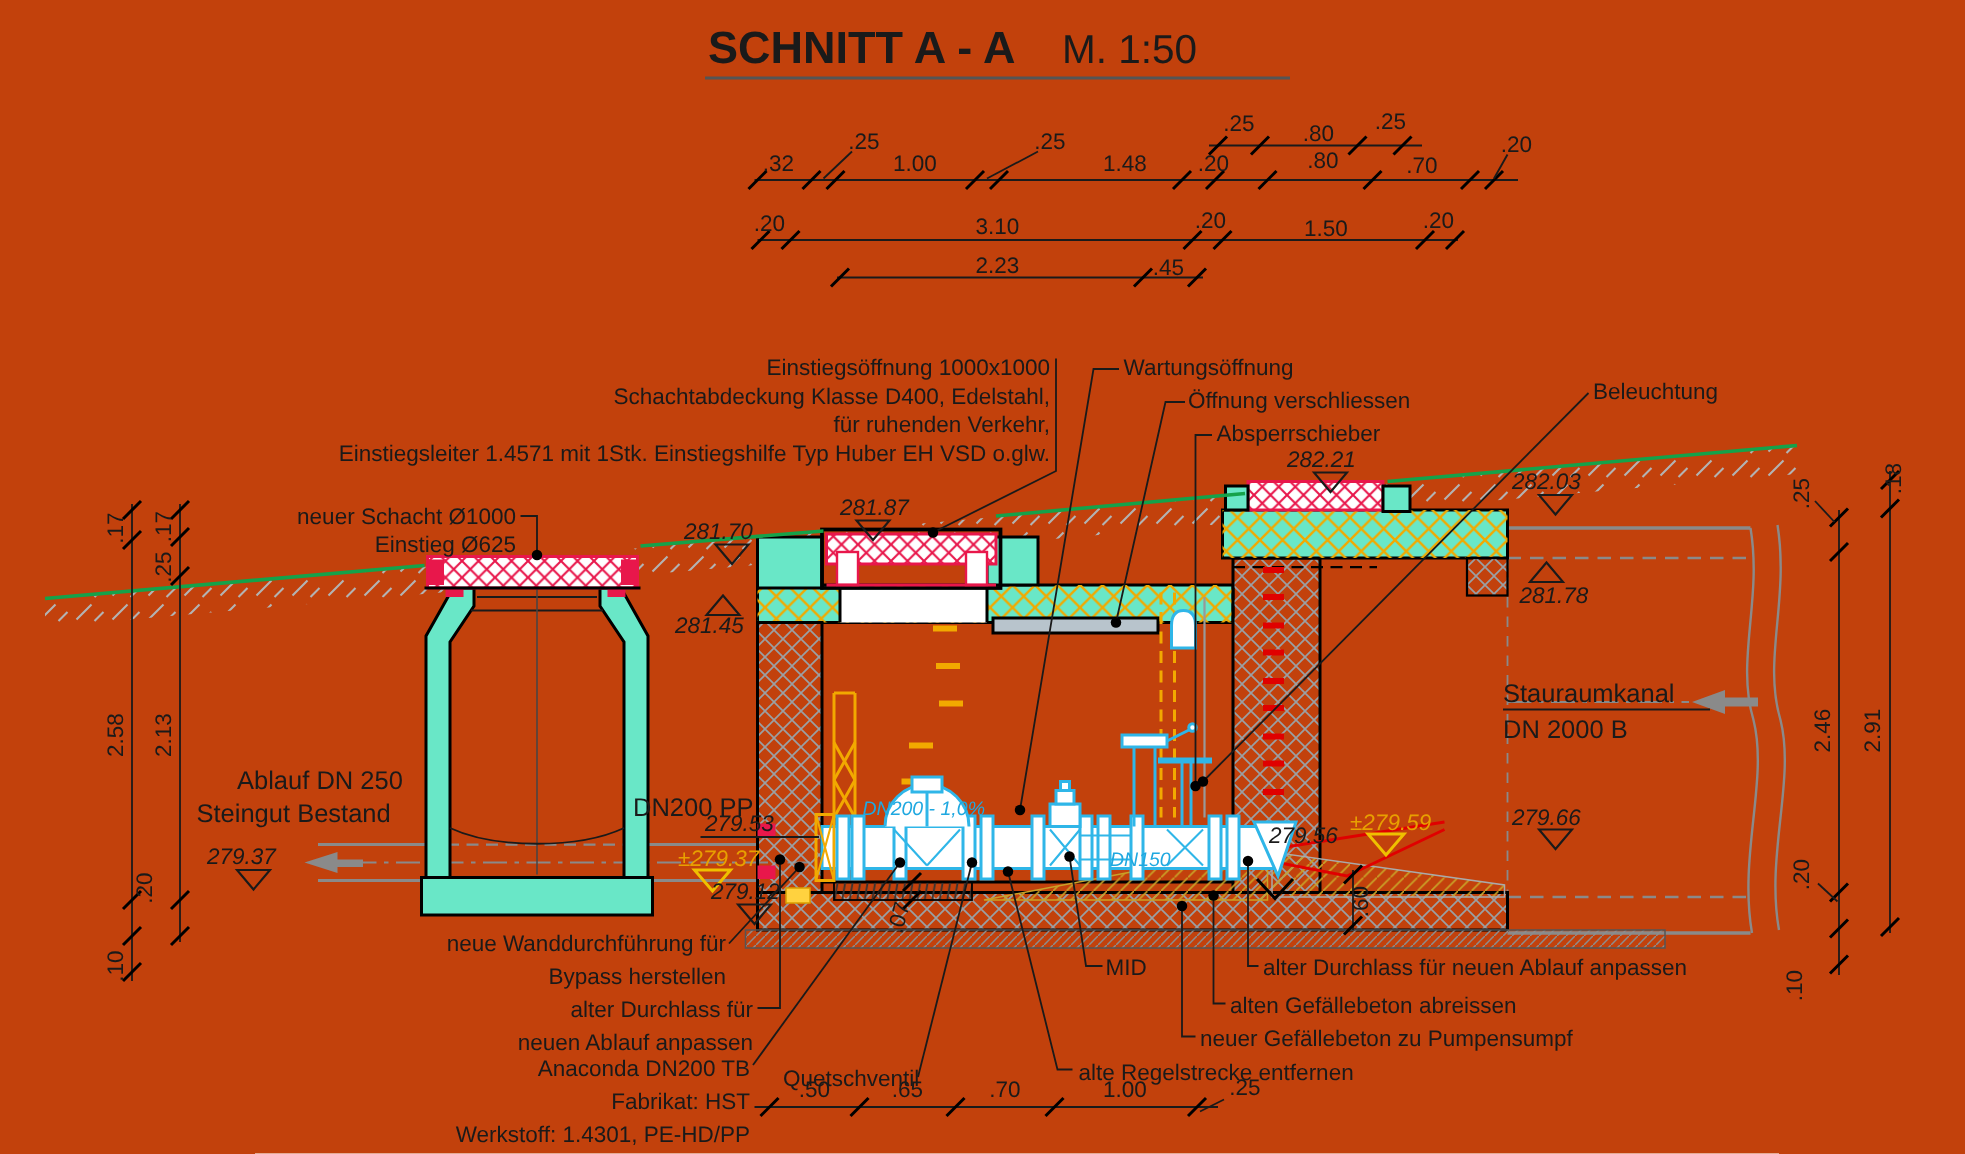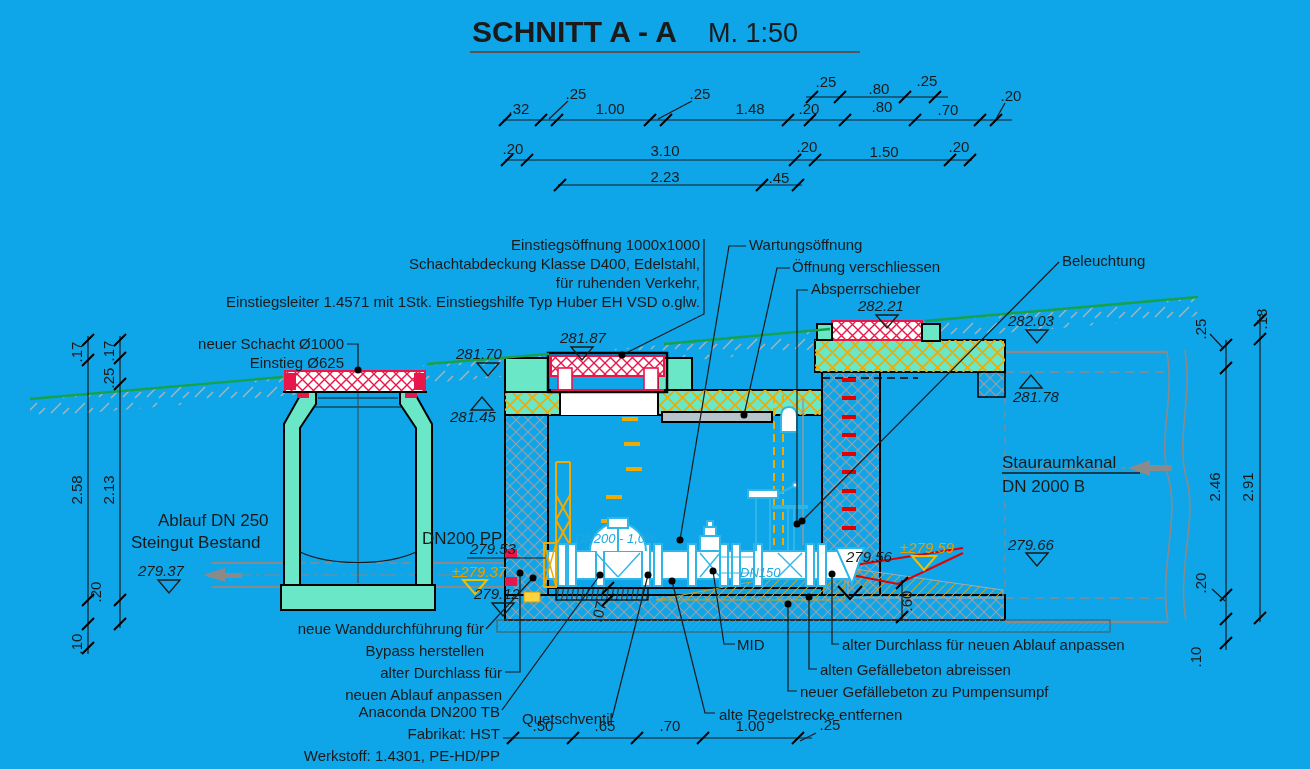--- a/index.html
+++ b/index.html
@@ -1,16 +1,16 @@
 <!DOCTYPE html>
 <html><head>
 <meta charset="utf-8">
 <style>
   html,body{margin:0;padding:0;background:#fff;}
-  .page{width:1310px;height:769px;position:relative;background:#0ea5e9;overflow:hidden;}
+  .page{width:1310px;height:769px;position:relative;background:#c2410c;overflow:hidden;}
   svg text{font-family:"Liberation Sans",sans-serif;fill:#1a1a1a;}
   .ttl{font-size:30px;font-weight:bold;}
   .ttl2{font-size:27px;}
   .lbl{font-size:15px;}
   .big{font-size:17px;}
   .dim{font-size:15px;}
   .lvl{font-size:15px;font-style:italic;}
   .org{fill:#E8A000;}
   .blu{fill:#1FA8E0;font-style:italic;font-size:13px;}
   .ln{stroke:#1a1a1a;stroke-width:1.2;fill:none;}

